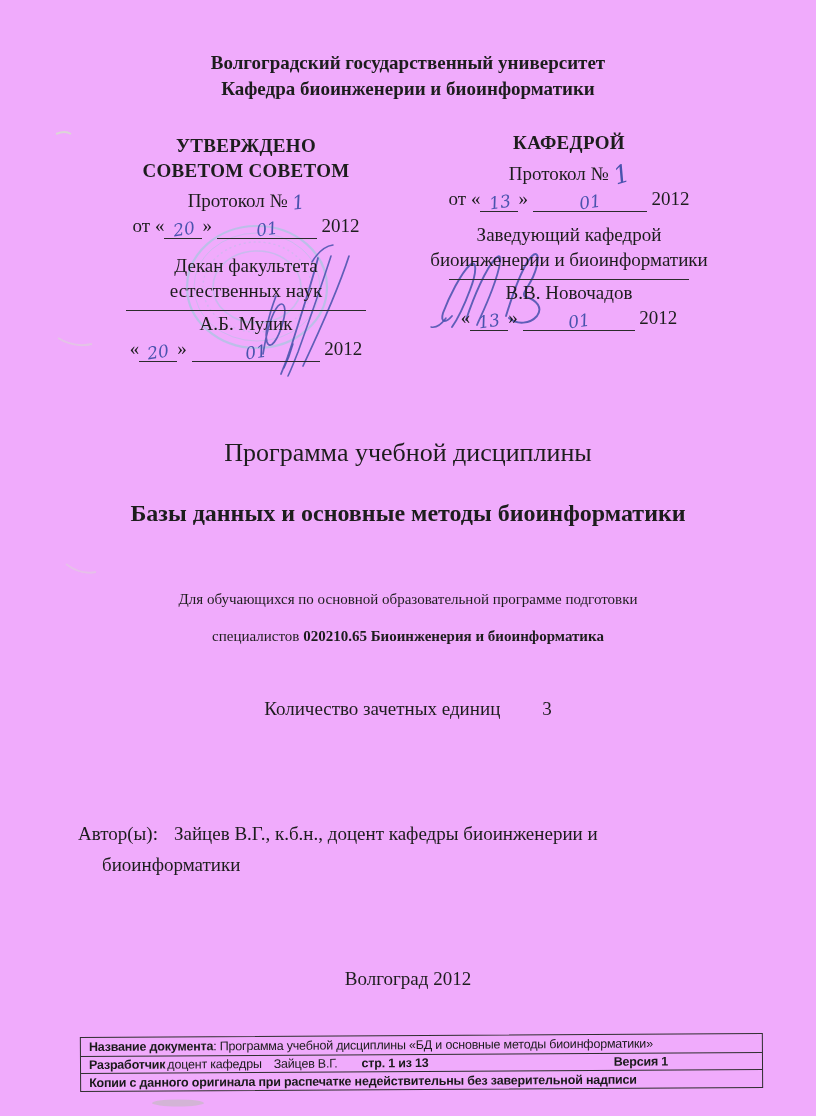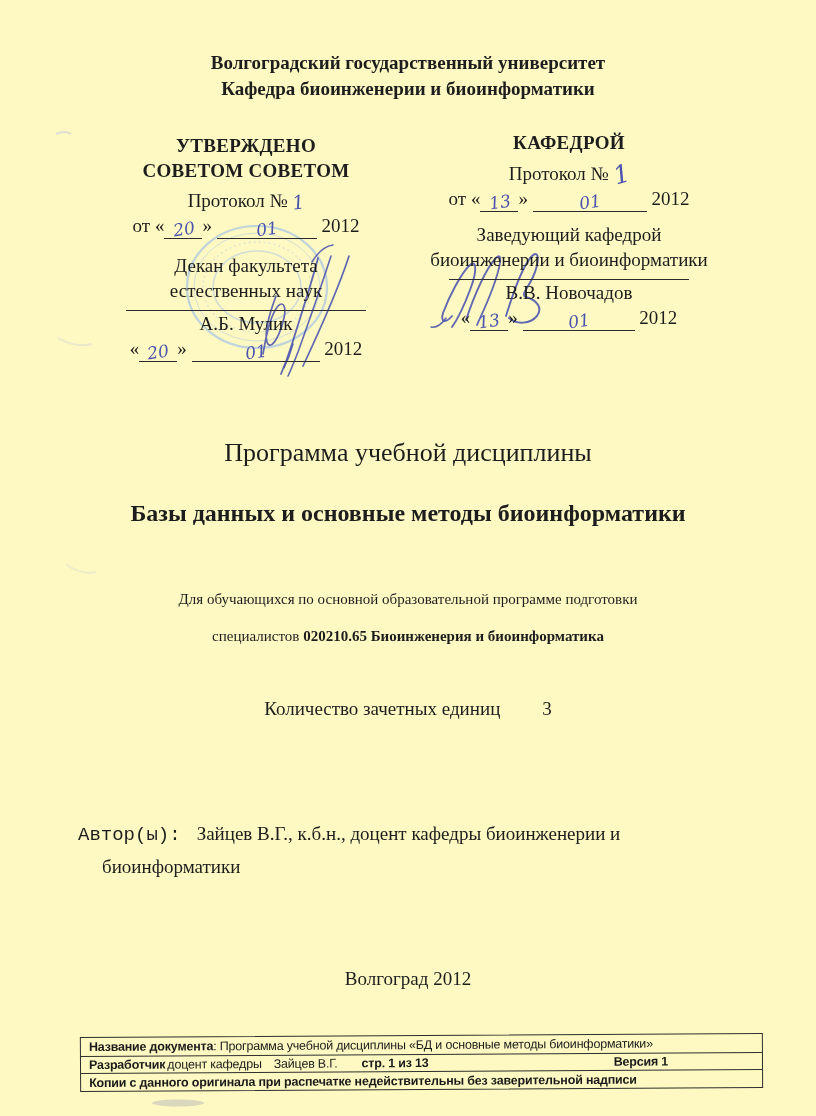--- a/index.html
+++ b/index.html
@@ -1,20 +1,20 @@
 <!DOCTYPE html>
 <html style="--ink: #4a53ae; --stamp: #a9c6e1; --text: #1d1d1d;"><head>
 <meta charset="utf-8">
 <style>
   :root { --ink:#4a53ae; --stamp:#a9c6e1; --text:#1d1d1d; }
   * { box-sizing: border-box; margin: 0; padding: 0; }
   html,body { background:#e9e9e6; }
   .page {
     position: relative; width: 816px; height: 1116px;
-    background: #fef9c3; overflow: hidden;
+    background: #f0abfc; overflow: hidden;
     font-family: "Liberation Serif", serif; color: var(--text);
   }
   .abs { position: absolute; }
   .center { text-align: center; }
 
   
   .doc-header { top: 50px; left: 0; width: 100%; font-weight: bold; font-size: 19px; line-height: 26px; }
 
   
   .col { width: 306px; font-size: 19px; text-align: center; }
@@ -43,21 +43,21 @@
   .ink-proto { font-size: 19px; transform: rotate(-8deg) translateY(2px); }
   .col-right .ink-proto { font-size: 25px; transform: rotate(-16deg) translateY(3px); }
 
   
   .doc-type  { top: 438px; left: 0; width: 100%; font-size: 26px; }
   .doc-title { top: 500px; left: 0; width: 100%; font-size: 24px; font-weight: bold; }
   .audience  { top: 581px; left: 0; width: 100%; font-size: 15px; line-height: 37px; }
   .credits   { top: 698px; left: 0; width: 100%; font-size: 19px; }
   .credits .val { margin-left: 42px; }
   .authors   { top: 818px; left: 78px; width: 620px; font-size: 19px; line-height: 31px; }
-  .authors .lbl { margin-right: 16px; font-family: Liberation Mono, monospace; }
+  .authors .lbl { margin-right: 16px; }
   .authors .l2 { padding-left: 24px; }
   .city-year { top: 968px; left: 0; width: 100%; font-size: 19px; }
 
   
   .reg-table {
     left: 80px; top: 1035px; width: 683px;
     font-family: "Liberation Sans", sans-serif; font-size: 12.5px; color: #1a1a1a;
     border: 1.6px solid #2e2e2e; transform: rotate(-0.35deg);
     letter-spacing: -0.2px;
   }

